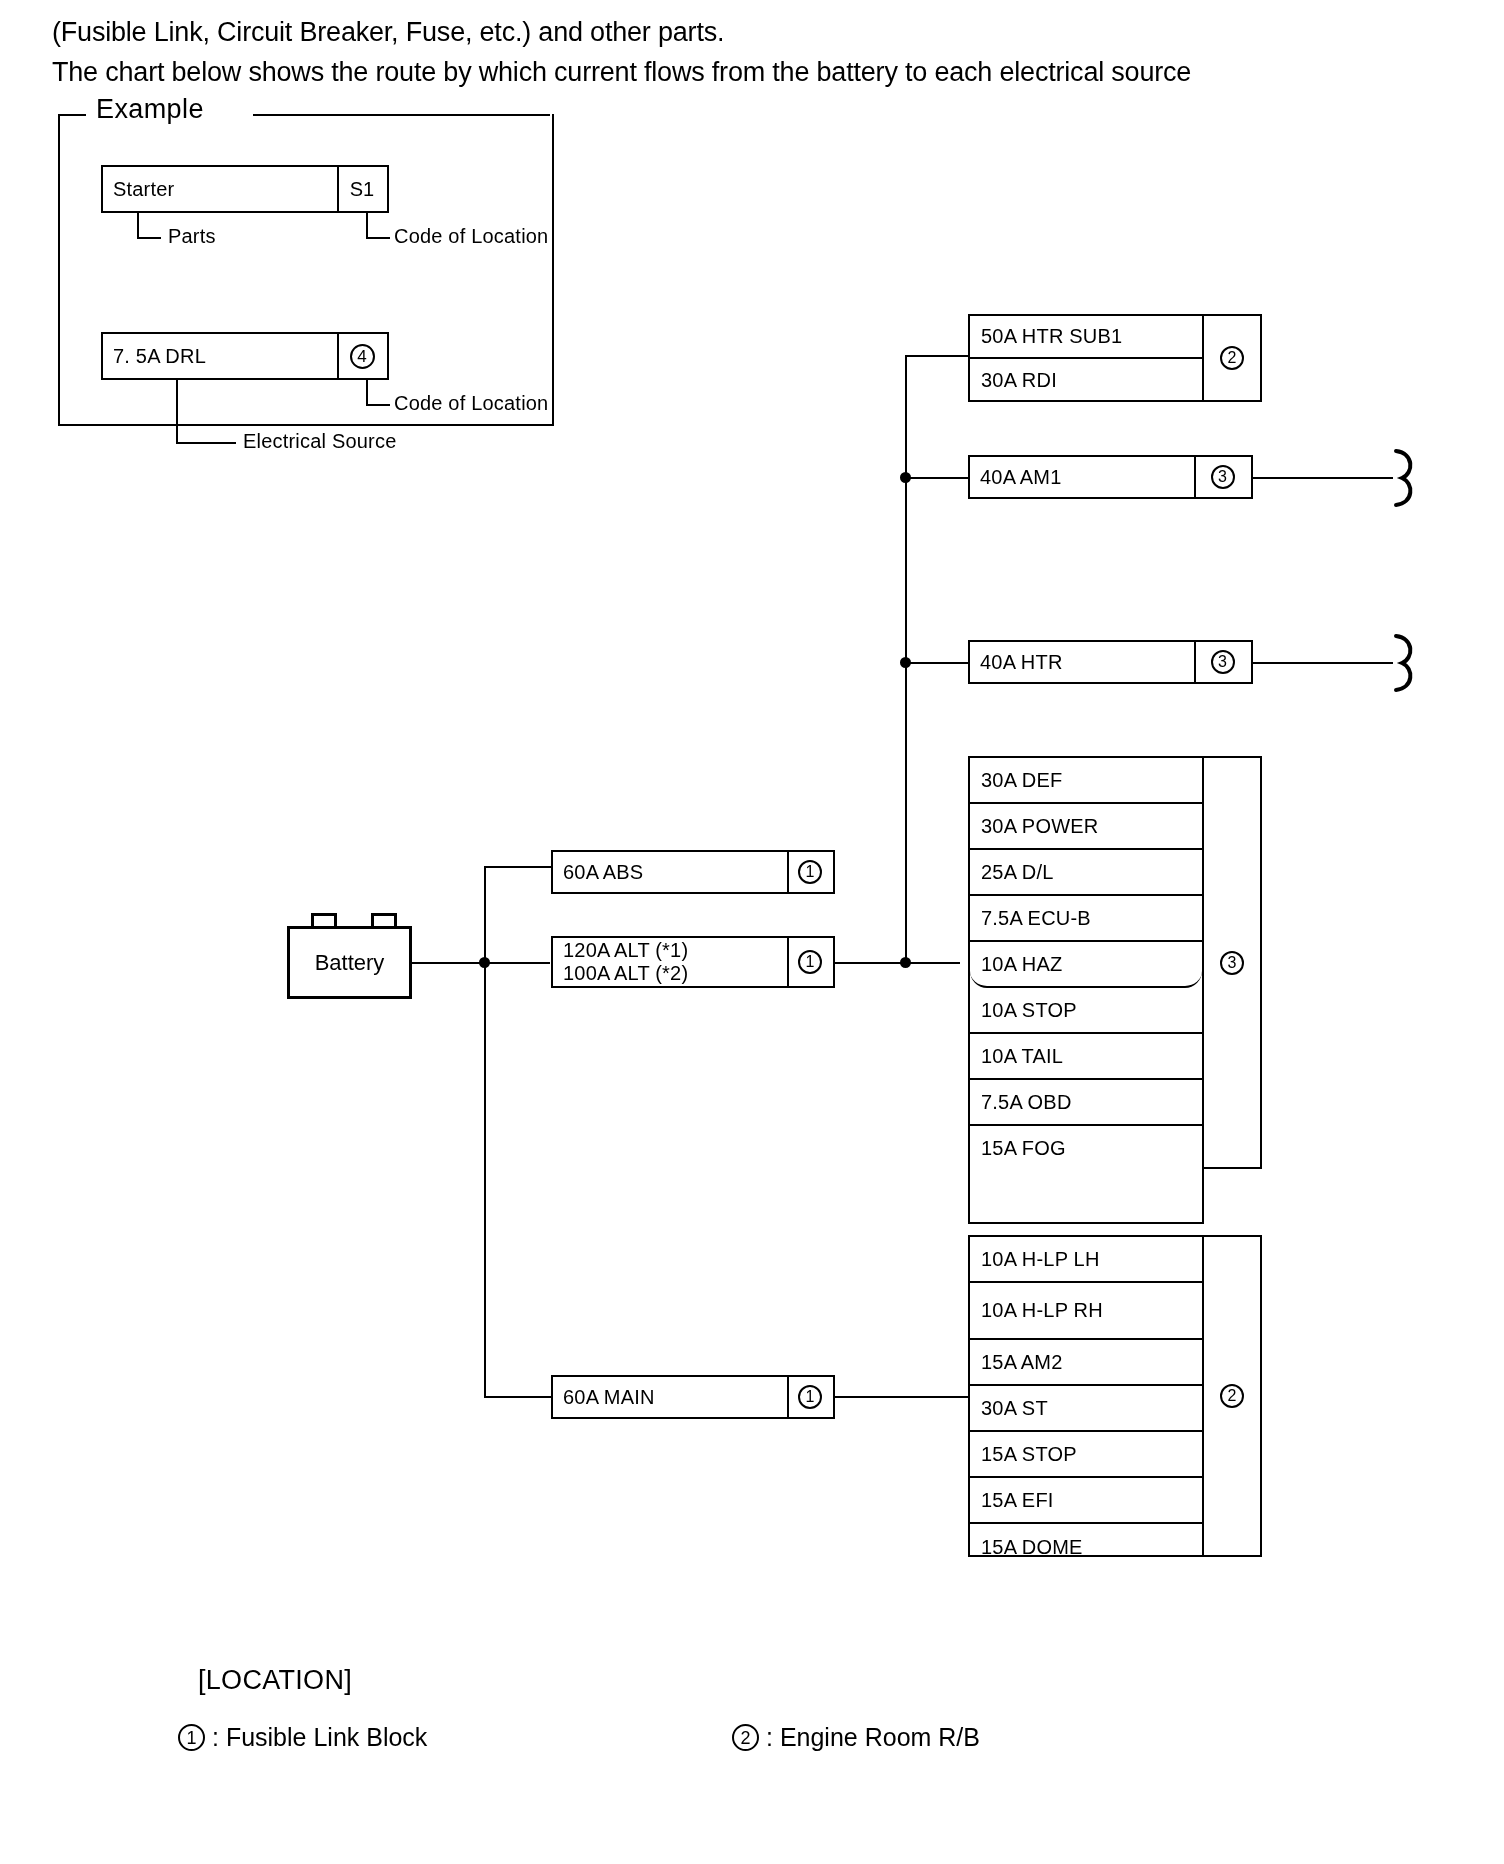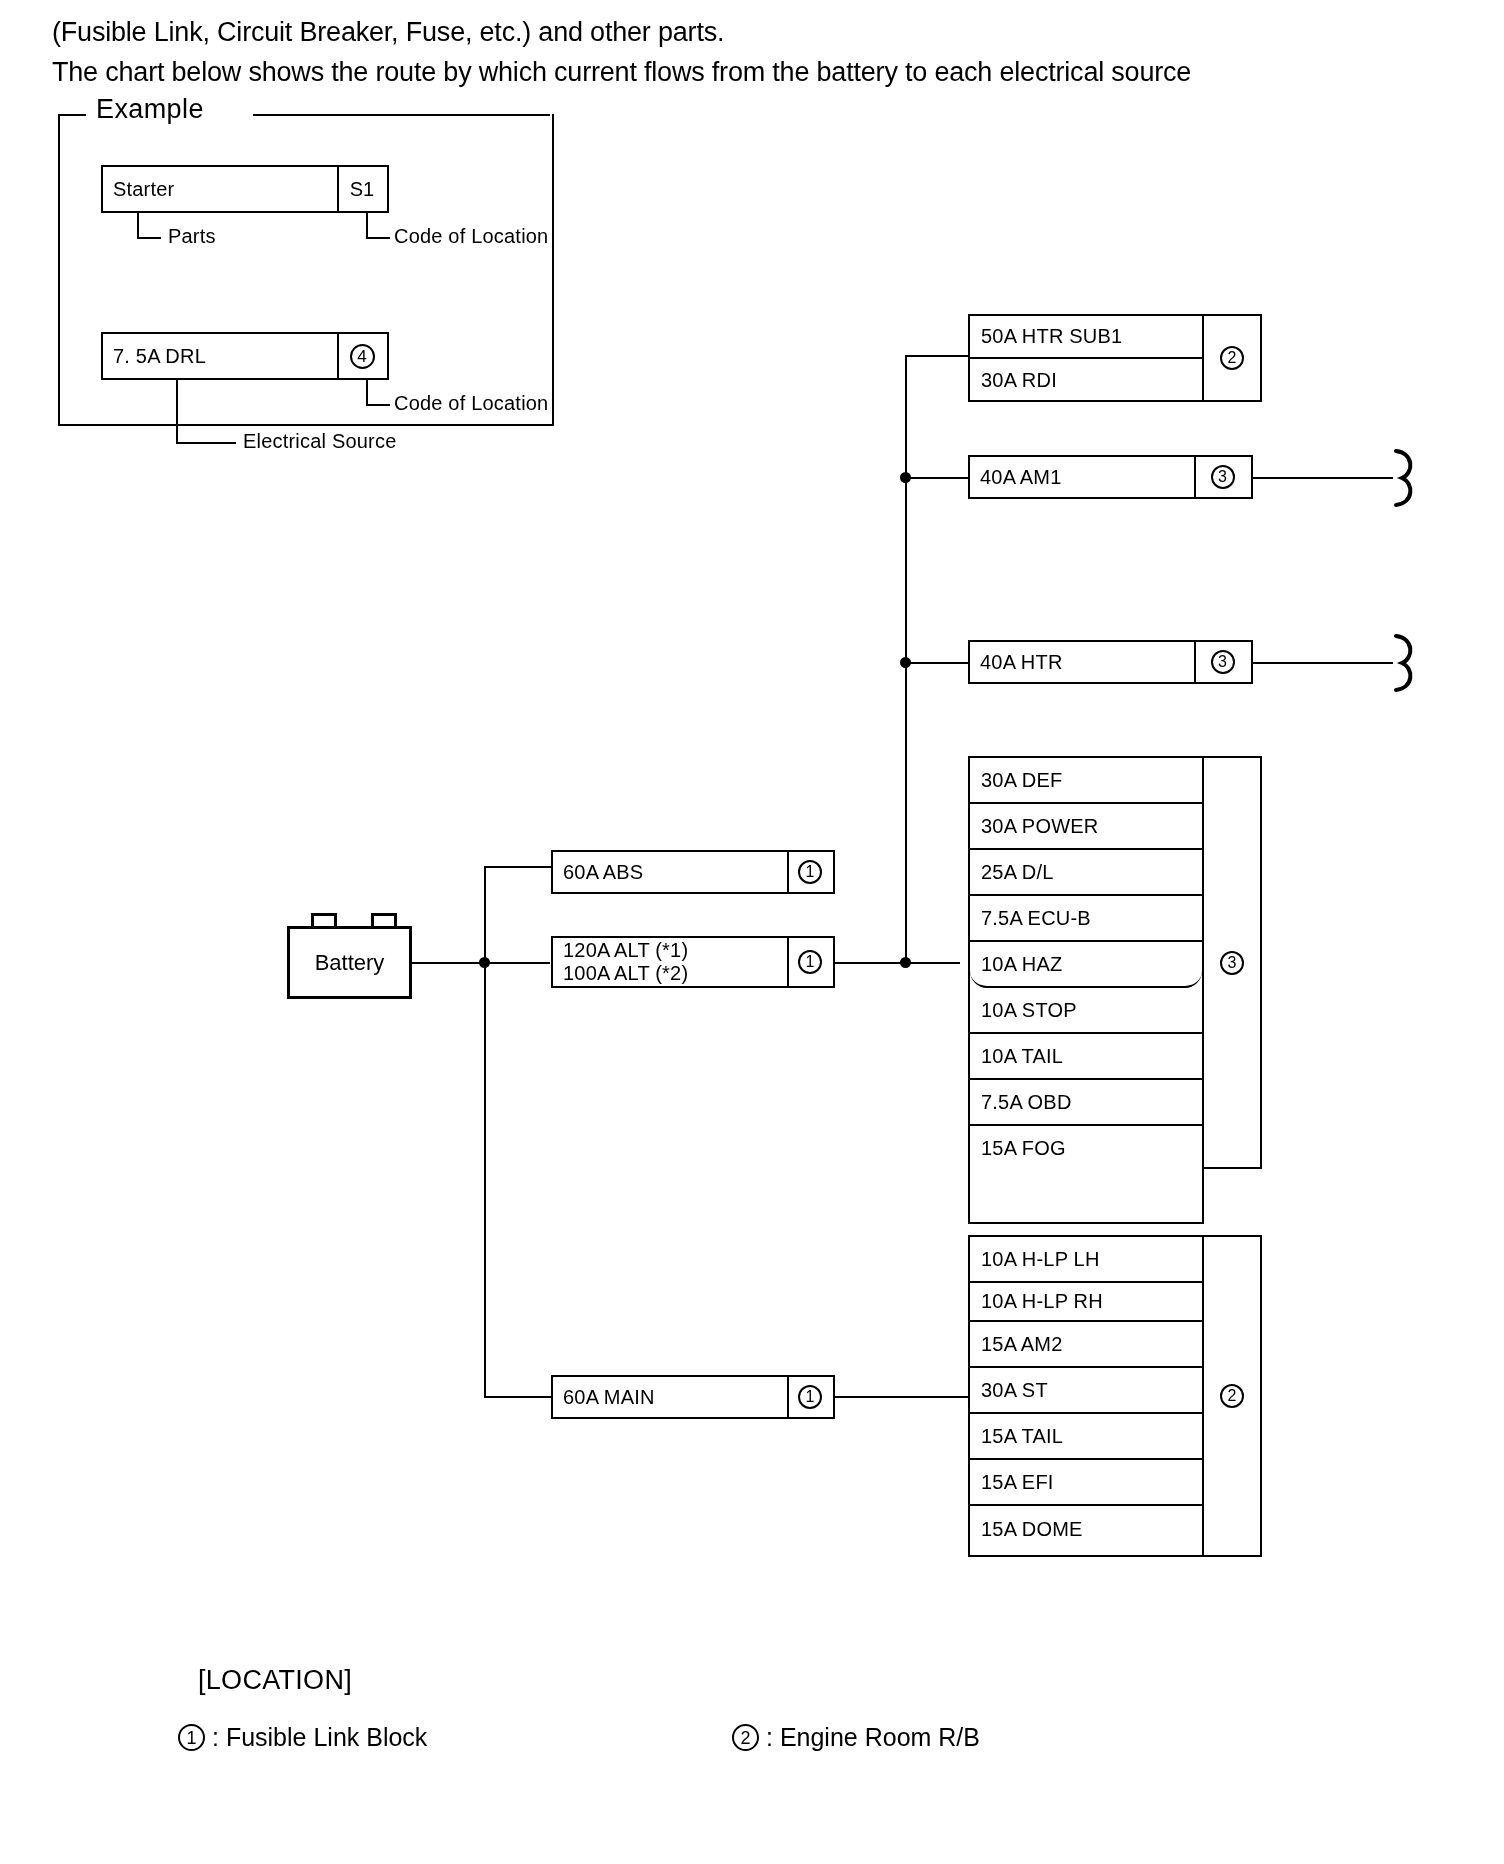--- a/index.html
+++ b/index.html
@@ -369,24 +369,24 @@
     <div class="fuse-row" style="height:46px;">10A TAIL</div>
     <div class="fuse-row" style="height:46px;">7.5A OBD</div>
     <div class="fuse-row" style="height:45px;">15A FOG</div>
   </div>
   <div class="stack-code" style="left:1204px; top:756px; width:58px; height:413px;">
     <span class="circ sm">3</span>
   </div>
 
   <div class="fuse-stack" style="left:968px; top:1235px; width:236px; height:322px;">
     <div class="fuse-row" style="height:46px;">10A H-LP LH</div>
-    <div class="fuse-row" style="height:39px;">10A H-LP RH</div>
+    <div class="fuse-row" style="height:57px;">10A H-LP RH</div>
     <div class="fuse-row" style="height:46px;">15A AM2</div>
     <div class="fuse-row" style="height:46px;">30A ST</div>
-    <div class="fuse-row" style="height:46px;">15A TAIL</div>
+    <div class="fuse-row" style="height:46px;">15A STOP</div>
     <div class="fuse-row" style="height:46px;">15A EFI</div>
     <div class="fuse-row" style="height:46px;">15A DOME</div>
   </div>
   <div class="stack-code" style="left:1204px; top:1235px; width:58px; height:322px;">
     <span class="circ sm">2</span>
   </div>
 
   <div class="box" style="left:551px; top:1375px; width:284px; height:44px;">
     <div class="box-label">60A MAIN</div>
     <div class="box-divider" style="left:234px;"></div>

